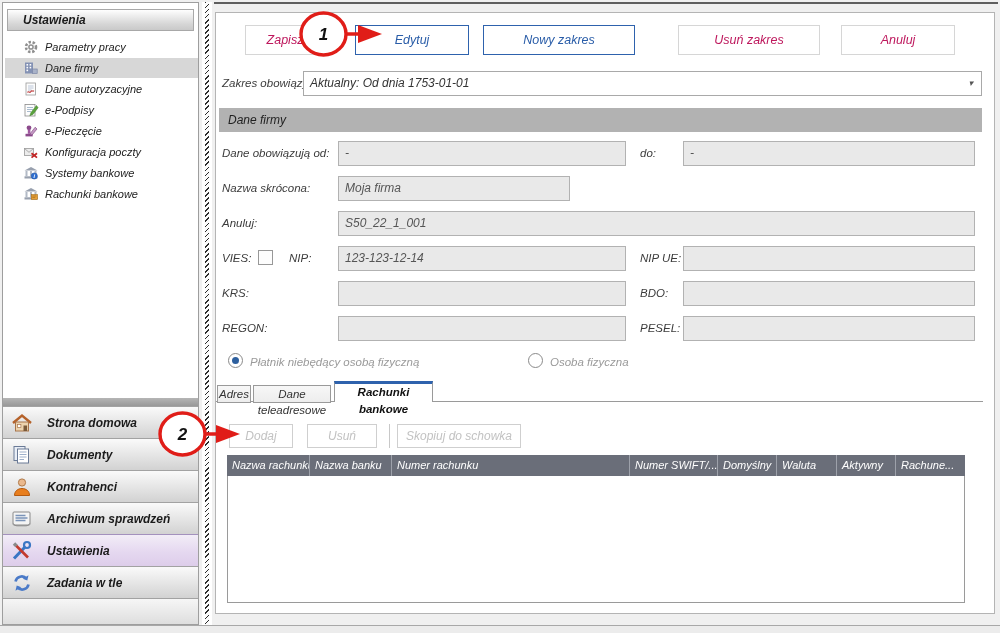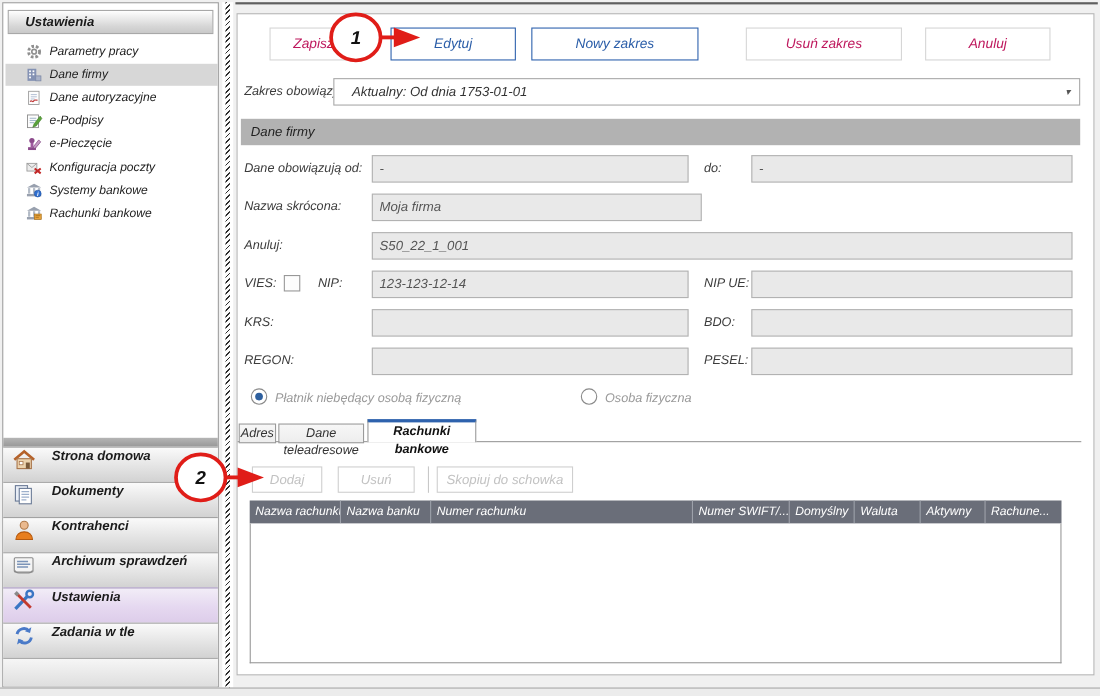--- a/index.html
+++ b/index.html
@@ -12,21 +12,21 @@
   .sb-header { position:absolute; left:4px; top:6px; width:187px; height:22px;
                background:linear-gradient(180deg,#fefefe,#d6d6d6 70%,#c9c9c9);
                border:1px solid #a8a8a8; font-weight:bold; font-size:12px; color:#1b1b1b;
                line-height:20px; padding-left:15px; }
   .titem { position:absolute; left:2px; width:193px; height:20px; display:flex; align-items:center;
            font-size:11px; color:#222; cursor:default; }
   .titem.sel { background:#d7d7d7; }
   .ticon { width:16px; height:16px; margin-left:18px; margin-right:6px; flex:0 0 16px; }
   .hsplit { position:absolute; left:0; top:395px; width:195px; height:8px;
             background:linear-gradient(180deg,#b5b5b5,#989898); }
-  .nav { position:absolute; left:0; width:195px; height:32px; display:flex; 
+  .nav { position:absolute; left:0; width:195px; height:32px; display:flex; align-items:center;
          border-top:1px solid #a2a2a2;
          background:linear-gradient(180deg,#fafafa,#e4e4e4 55%,#d2d2d2); }
   .nav.sel { background:linear-gradient(180deg,#f2edf7,#e5d8f0 55%,#ddcdea); border-top:1px solid #a391bd; }
   .nav .nicon { width:26px; height:22px; margin-left:7px; margin-right:11px; flex:0 0 26px; }
   .nav .nlabel { font-weight:bold; font-size:12px; color:#1b1b1b; }
   .nav-empty { position:absolute; left:0; top:595px; width:195px; height:26px; border-top:1px solid #a2a2a2;
                background:linear-gradient(180deg,#f6f6f6,#dedede); }
 
   
   .vsplit { position:absolute; left:202px; top:2px; width:10px; height:629px; background:#fff; }
@@ -41,21 +41,21 @@
   .btn { position:absolute; top:25px; height:30px; background:#fff; border:1px solid #2e62ad;
          color:#2a5da8; font-size:12.5px; font-family:"Liberation Sans",sans-serif;
          text-align:center; line-height:28px; cursor:pointer; }
   .btn.dis { border-color:#d6d6d6; color:#be185d; cursor:default;margin-left:23px; }
 
   .lbl { position:absolute; font-size:11.5px; color:#3c3c3c; line-height:25px; white-space:nowrap; }
   .lbl.gray { color:#9a9a9a; }
   .field { position:absolute; height:25px; background:#e9e9e9; border:1px solid #b2b2b2;
            font-size:12px; color:#555; line-height:23px; padding-left:6px; overflow:hidden; white-space:nowrap; }
   .combo { position:absolute; left:303px; top:71px; width:679px; height:25px; background:#fff;
-           border:1px solid #a9a9a9; font-size:12px; color:#333; line-height:23px; padding-left:16px; cursor:pointer; }
+           border:1px solid #a9a9a9; font-size:12px; color:#333; line-height:23px; padding-left:6px; cursor:pointer; }
   .combo .arr { position:absolute; right:8px; top:0; font-size:9px; color:#555; line-height:23px; }
   .secbar { position:absolute; left:219px; top:108px; width:763px; height:24px; background:#b2b2b2;
             font-size:12px; color:#1f1f1f; line-height:24px; padding-left:9px; }
 
   .chk { position:absolute; width:15px; height:15px; background:#fdfdfd; border:1px solid #989898; }
   .radio { position:absolute; width:15px; height:15px; border-radius:50%; background:#fff; border:1px solid #8a8a8a; }
   .radio.on::after { content:""; position:absolute; left:3px; top:3px; width:7px; height:7px;
                      border-radius:50%; background:#2d5f9e; }
 
   .tabline { position:absolute; left:216px; top:401px; width:767px; height:1px; background:#9a9a9a; }
@@ -247,21 +247,21 @@
   </div>
 
   <div class="secbar">Dane firmy</div>
 
   <div class="lbl" style="left:222px;top:141px">Dane obowiązują od:</div>
   <div class="field" style="left:338px;top:141px;width:288px">-</div>
   <div class="lbl" style="left:640px;top:141px">do:</div>
   <div class="field" style="left:683px;top:141px;width:292px">-</div>
 
   <div class="lbl" style="left:222px;top:176px">Nazwa skrócona:</div>
-  <div class="field" style="left:338px;top:176px;width:300px">Moja firma</div>
+  <div class="field" style="left:338px;top:176px;width:232px">Moja firma</div>
 
   <div class="lbl" style="left:222px;top:211px">Anuluj:</div>
   <div class="field" style="left:338px;top:211px;width:637px">S50_22_1_001</div>
 
   <div class="lbl" style="left:222px;top:246px">VIES:</div>
   <div class="chk" style="left:258px;top:250px"></div>
   <div class="lbl" style="left:289px;top:246px">NIP:</div>
   <div class="field" style="left:338px;top:246px;width:288px">123-123-12-14</div>
   <div class="lbl" style="left:640px;top:246px">NIP UE:</div>
   <div class="field" style="left:683px;top:246px;width:292px"></div>

